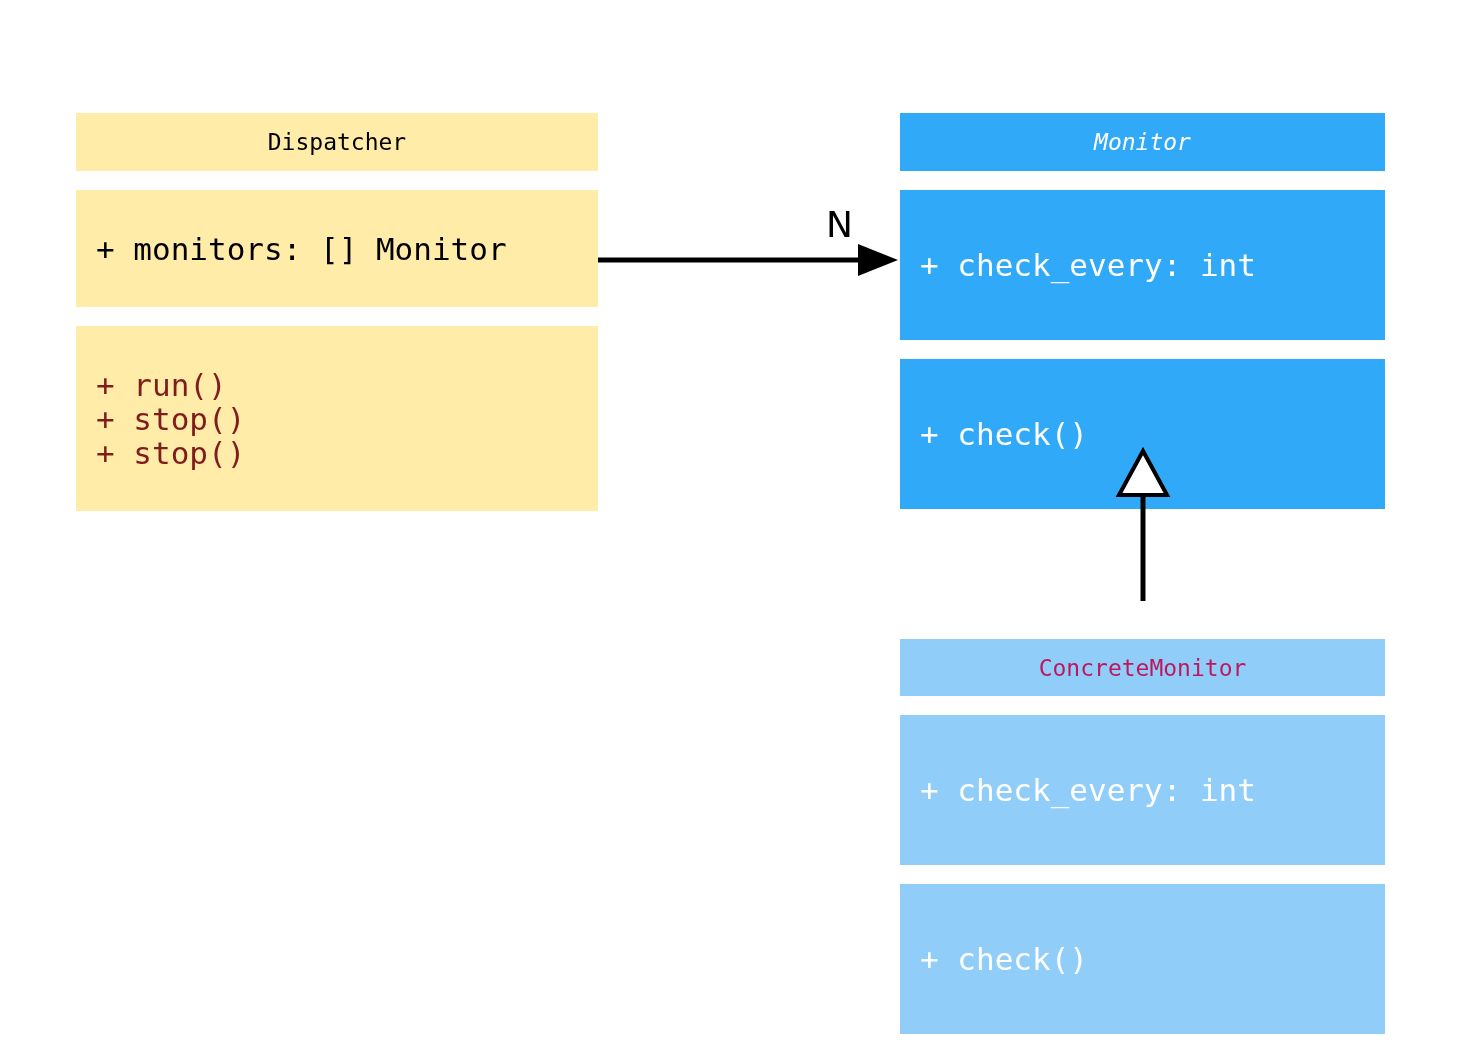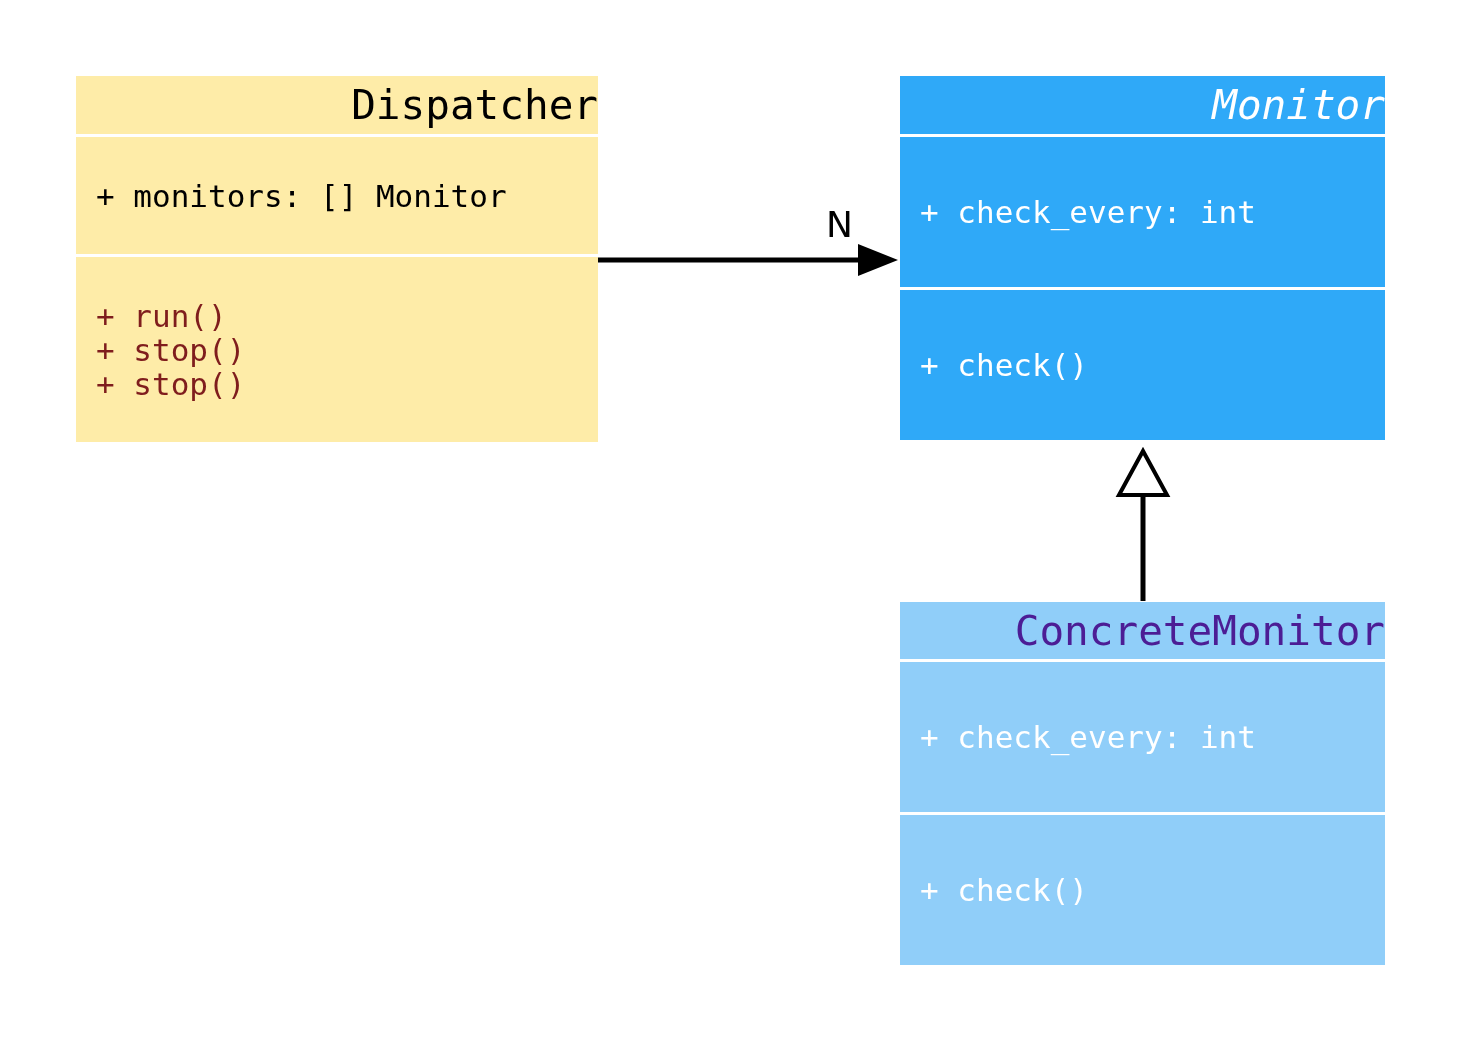--- a/index.html
+++ b/index.html
@@ -11,26 +11,27 @@
     background: #ffffff;
     font-family: "DejaVu Sans Mono", "Liberation Mono", monospace;
     overflow: hidden;
   }
   .uml-class {
     position: absolute;
     display: flex;
     flex-direction: column;
   }
   .compartment { width: 100%; }
-  .compartment + .compartment { margin-top: 3px; }
+  .compartment + .compartment { margin-top: 19px; }
   .compartment.title-box {
     display: flex;
     align-items: center;
-    justify-content: flex-end;
-    font-size: 41px;
+    justify-content: center;
+    font-size: 23px;
+    margin-top: 37px;
   }
   .compartment.members {
     display: flex;
     flex-direction: column;
     justify-content: center;
     padding-left: 20px;
     font-size: 31px;
   }
   .member-line { white-space: pre; line-height: 34px; }
   .italic { font-style: italic; }
@@ -74,21 +75,21 @@
     </div>
     <div class="compartment members" style="height: 150px; background-color: rgb(47, 169, 248); color: rgb(255, 255, 255);">
       <div class="member-line">+ check_every: int</div>
     </div>
     <div class="compartment members" style="height: 150px; background-color: rgb(47, 169, 248); color: rgb(255, 255, 255);">
       <div class="member-line">+ check()</div>
     </div>
   </div>
 
   <div class="uml-class" style="left:900px; top:602px; width:485px;">
-    <div class="compartment title-box" style="height: 57px; background-color: rgb(144, 206, 249); color: #4c1d95;">
+    <div class="compartment title-box" style="height: 57px; background-color: rgb(144, 206, 249); color: #be185d;">
       <span>ConcreteMonitor</span>
     </div>
     <div class="compartment members" style="height: 150px; background-color: rgb(144, 206, 249); color: rgb(255, 255, 255);">
       <div class="member-line">+ check_every: int</div>
     </div>
     <div class="compartment members" style="height: 150px; background-color: rgb(144, 206, 249); color: rgb(255, 255, 255);">
       <div class="member-line">+ check()</div>
     </div>
   </div>
 

